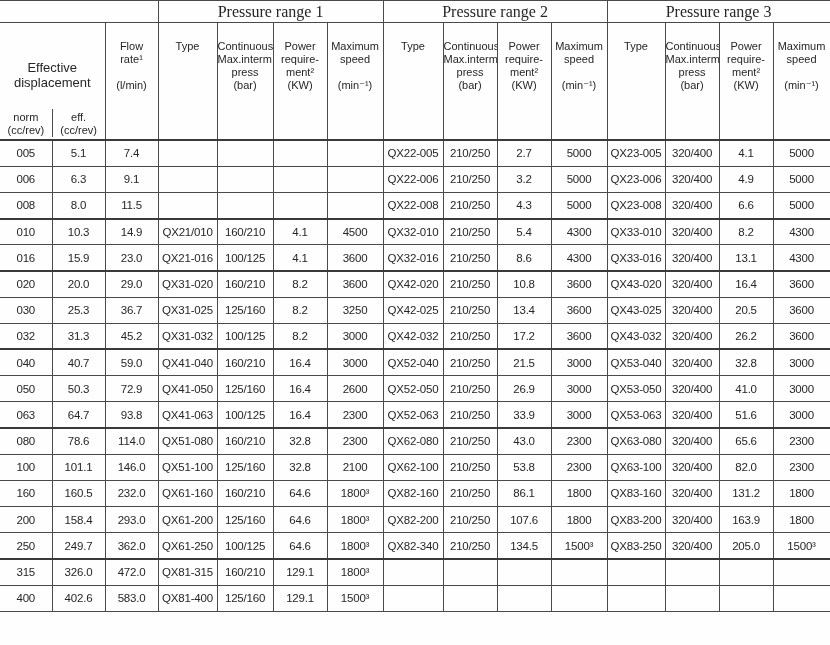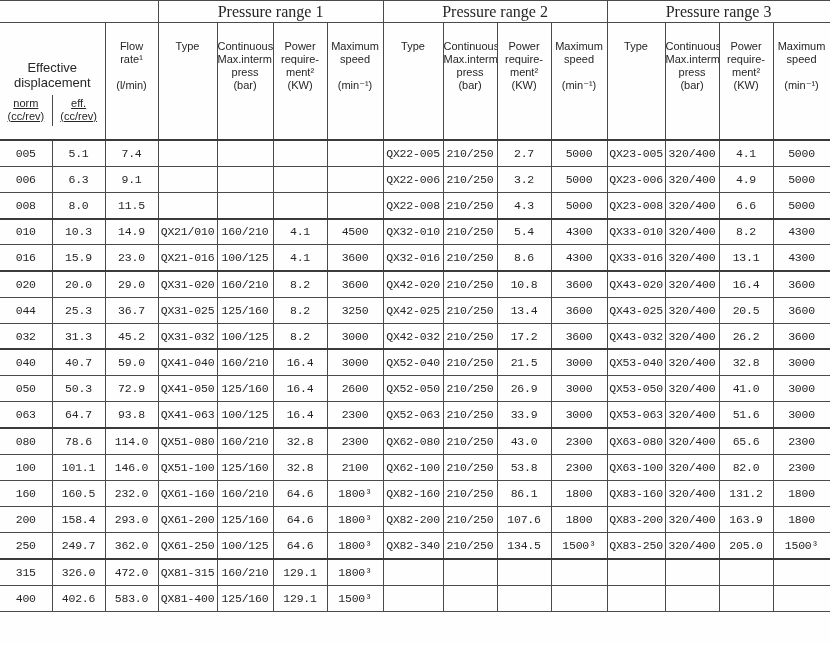--- a/index.html
+++ b/index.html
@@ -56,33 +56,32 @@
   }
   .disp-title {
     padding-top: 7px;
     white-space: pre-line;
     font-size: 13px;
     line-height: 1.18;
   }
   .disp-sub {
     flex: 1;
     display: flex;
-    margin-top: 4px;
-    text-decoration: underline;
+    margin-top: 18px;
   }
   .disp-sub span {
     flex: 1;
     white-space: pre-line;
     font-size: 11px;
     line-height: 1.18;
     padding-top: 2px;
   }
   .disp-sub span:first-child { border-right: 1px solid #4a4a4a; }
   
-  tbody tr { height: 26.2px; font-family: Liberation Mono, monospace; }
+  tbody tr { height: 26.2px; }
   tbody td {
     font-size: 11.5px;
     letter-spacing: -0.2px;
   }
   tbody tr td { border-top: none; border-bottom: none; }
   tbody tr.group-end td { border-bottom: 2px solid #3a3a3a; }
   table.spec td:first-child, table.spec th:first-child { border-left: none; }
 </style>
 </head>
 <body>
@@ -268,21 +267,21 @@
           <td>QX42-020</td>
           <td>210/250</td>
           <td>10.8</td>
           <td>3600</td>
           <td>QX43-020</td>
           <td>320/400</td>
           <td>16.4</td>
           <td>3600</td>
         </tr>
         <tr>
-          <td>044</td>
+          <td>030</td>
           <td>25.3</td>
           <td>36.7</td>
           <td>QX31-025</td>
           <td>125/160</td>
           <td>8.2</td>
           <td>3250</td>
           <td>QX42-025</td>
           <td>210/250</td>
           <td>13.4</td>
           <td>3600</td>

